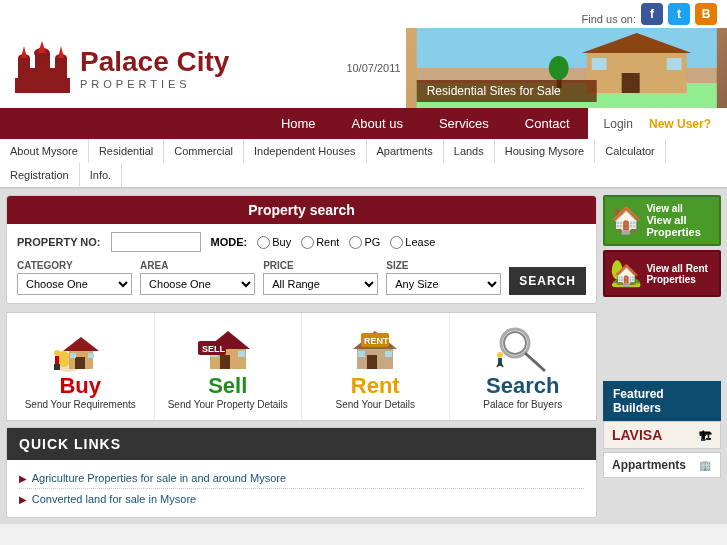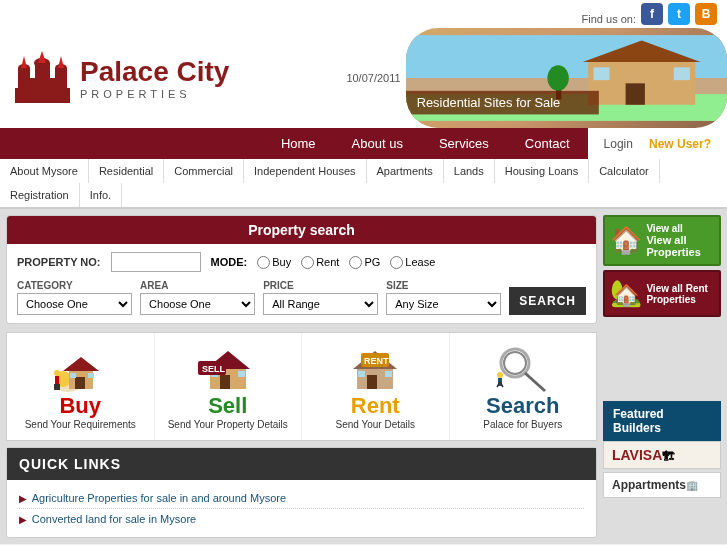--- a/index.html
+++ b/index.html
@@ -42,28 +42,28 @@
     .action-sub { font-size: 10px; color: #333; }
 
     
     .quick-links { background: #fff; border: 1px solid #ccc; border-radius: 3px; margin-top: 8px; }
     .ql-header { background: #333; color: #fff; padding: 8px 12px; font-size: 14px; font-weight: bold; letter-spacing: 1px; }
     .ql-body { padding: 8px 12px; }
     .ql-item { display: flex; align-items: flex-start; gap: 5px; padding: 4px 0; border-bottom: 1px dotted #ccc; font-size: 11px; color: #1a5276; }
     .ql-item:last-child { border-bottom: none; }
     .ql-arrow { color: #7a1020; font-size: 10px; margin-top: 1px; }
     .featured-header { background: #0c4a6e; color: #fff; padding: 6px 10px; font-size: 12px; font-weight: bold; }
-    .featured-item { background: #fff; border: 1px solid #ccc; margin-bottom: 3px; padding: 5px 8px; display: flex; align-items: center; font-size: 12px; font-weight: bold; }
+    .featured-item { background: #fff; border: 1px solid #ccc; margin-bottom: 3px; padding: 5px 8px; display: flex; align-items: center; justify-content: space-between; font-size: 12px; font-weight: bold; gap: 12px; }
 
     
     .header-top-row { display: flex; justify-content: flex-end; align-items: flex-end; gap: 5px; padding: 3px 10px; background: #fff; }
     .header-main { display: flex; align-items: stretch; background: #fff; }
     .header-left { display: flex; align-items: center; padding: 5px 10px; flex: 1; }
     .header-center { display: flex; align-items: center; padding: 5px; font-size: 11px; color: #555; }
-    .header-banner { flex: 1; position: relative; overflow: hidden; height: 100px; border-radius: 32px; }
+    .header-banner { flex: 1; position: relative; overflow: hidden; height: 80px; }
     .banner-img-placeholder { width: 100%; height: 100%; background: linear-gradient(135deg, #d4a96a 0%, #c8956a 50%, #8b6347 100%); display: flex; align-items: center; }
 
     
     .bottom-section { display: flex; gap: 8px; }
   </style>
 </head>
 <body>
 
 <div class="header-top-row">
   <span style="font-size:11px;color:#555;">Find us on:</span>
@@ -142,21 +142,21 @@
   </div>
 </div>
 
 <div class="sub-nav">
   <a>About Mysore</a>
   <a>Residential</a>
   <a>Commercial</a>
   <a>Independent Houses</a>
   <a>Apartments</a>
   <a>Lands</a>
-  <a>Housing Loans</a>
+  <a>Housing Mysore</a>
   <a>Calculator</a>
   <a>Registration</a>
   <a>Info.</a>
 </div>
 
 <div style="display:flex; gap:6px; padding:6px; background:#ddd;">
 
   <div style="flex:1;">
 
     <div class="property-search">

